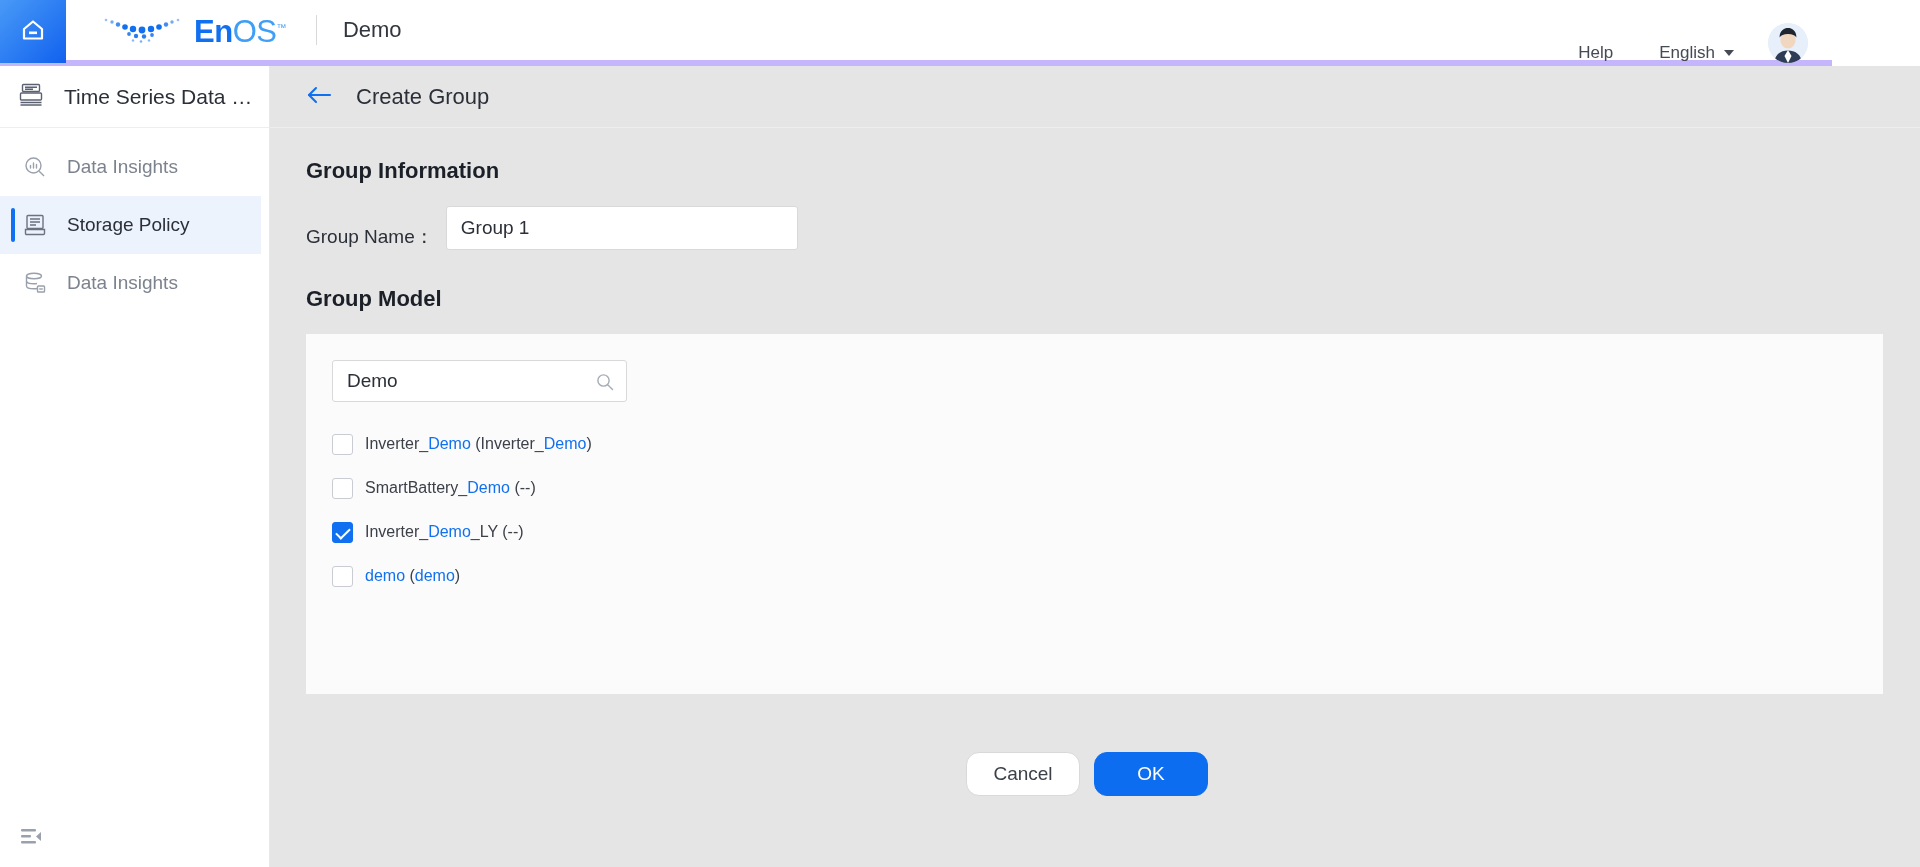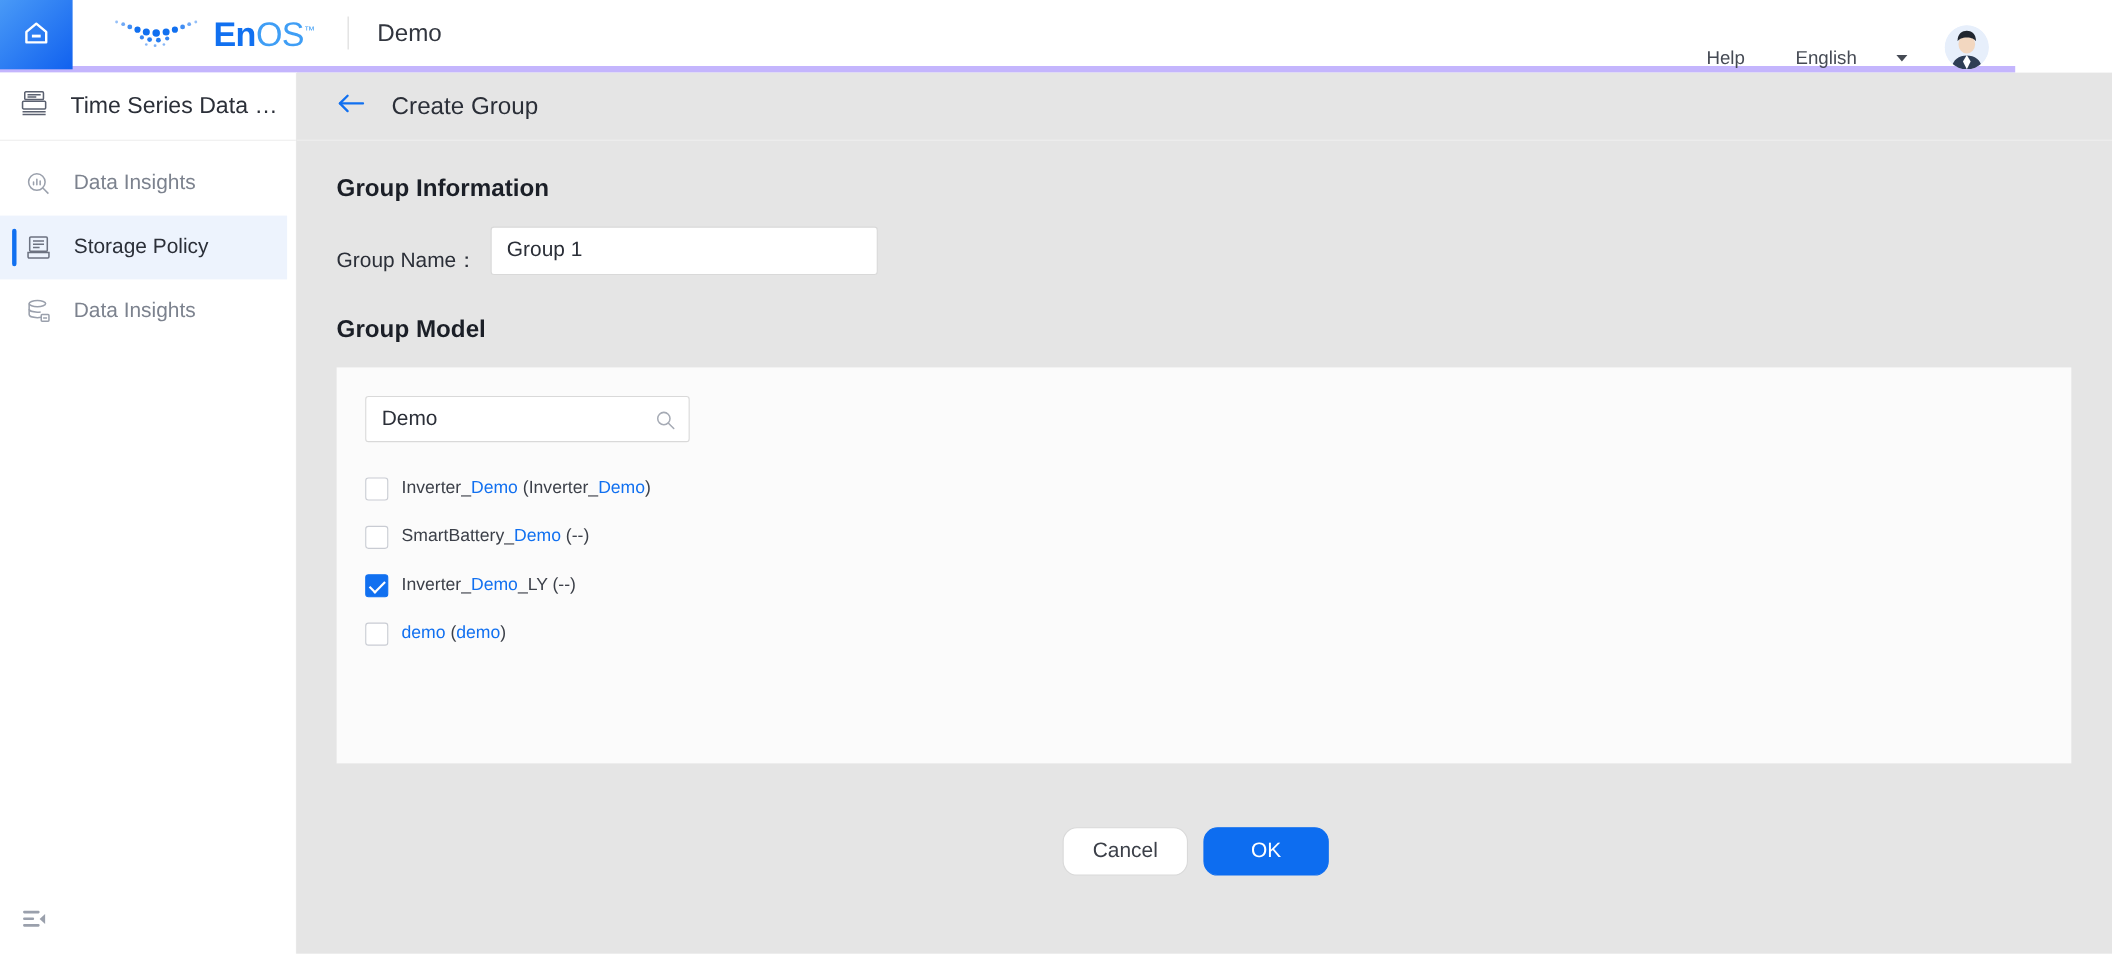--- a/index.html
+++ b/index.html
@@ -46,21 +46,21 @@
   }
   .tenant-name { font-size: 22px; color: #32363f; }
 
   .top-right {
     margin-left: auto; display: flex; align-items: flex-end;
     padding-right: 24px; height: 66px;
   }
   .top-link {
     font-size: 17px; color: #454a54; margin-right: 46px; cursor: pointer;
   }
-  .lang-wrap { display: flex; align-items: center; margin-right: 34px; cursor: pointer; gap: 27px; }
+  .lang-wrap { display: flex; align-items: center; margin-right: 34px; cursor: pointer; }
   .lang-wrap .caret {
     width: 0; height: 0; margin-left: 9px;
     border-left: 5px solid transparent; border-right: 5px solid transparent;
     border-top: 6px solid #454a54;
   }
   .avatar {
     width: 40px; height: 40px; border-radius: 50%;
     background: #e7effb; overflow: hidden; position: relative;
     cursor: pointer;
   }

